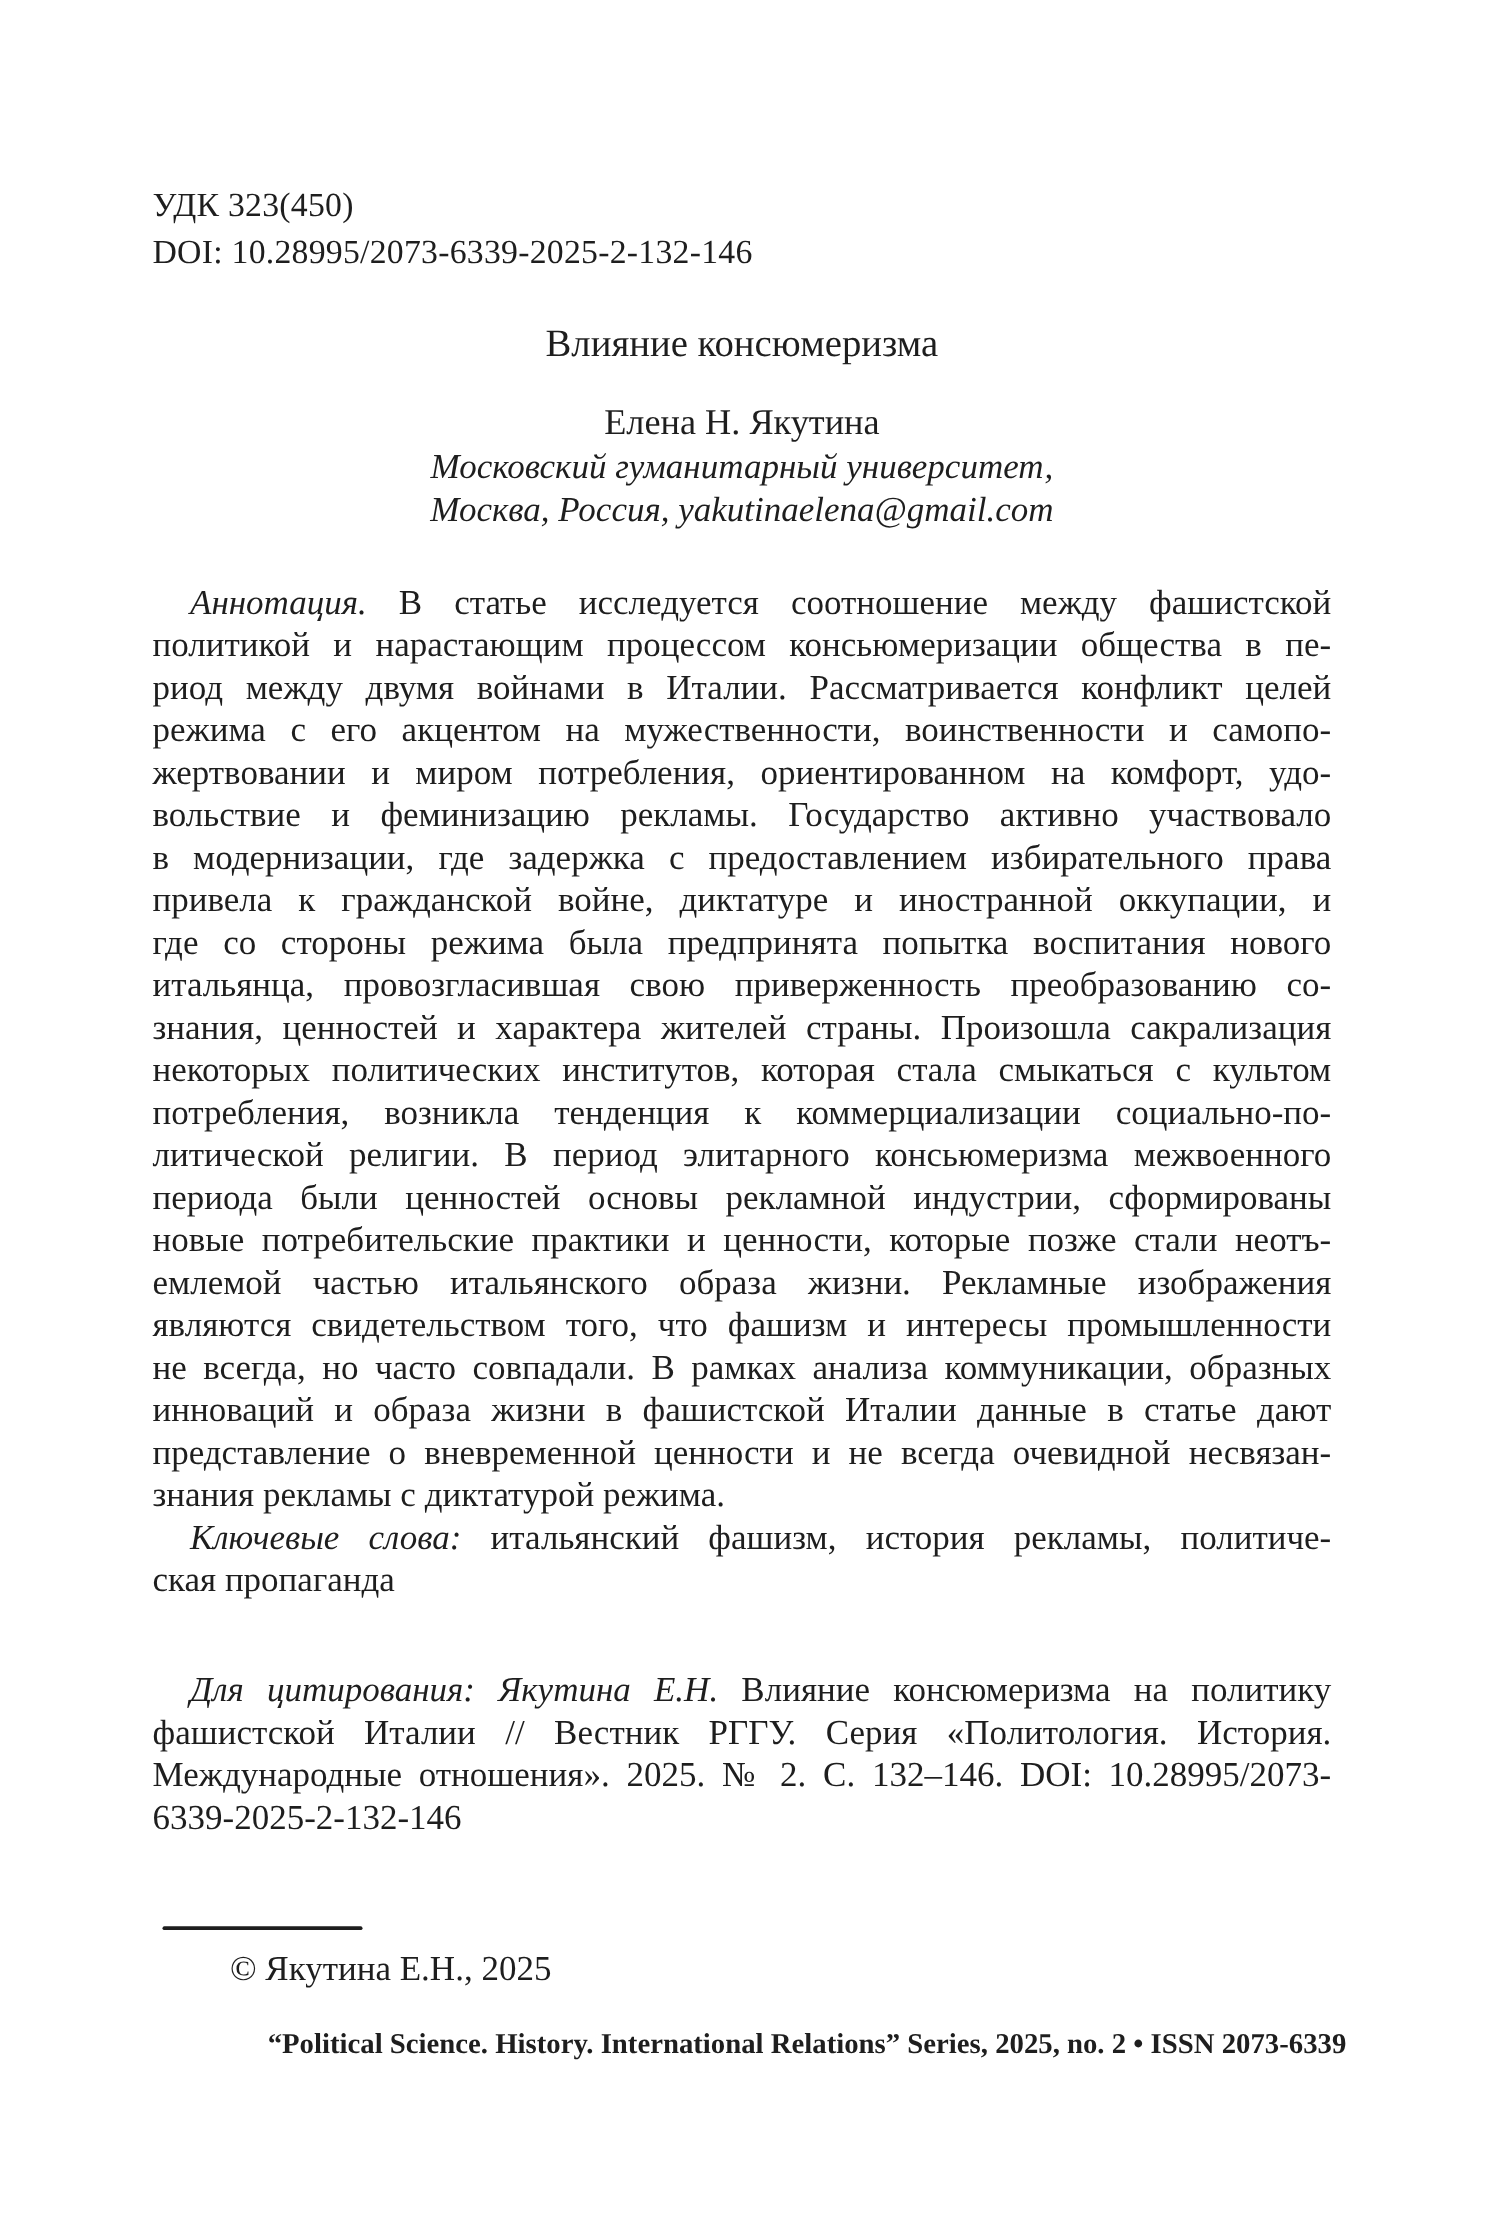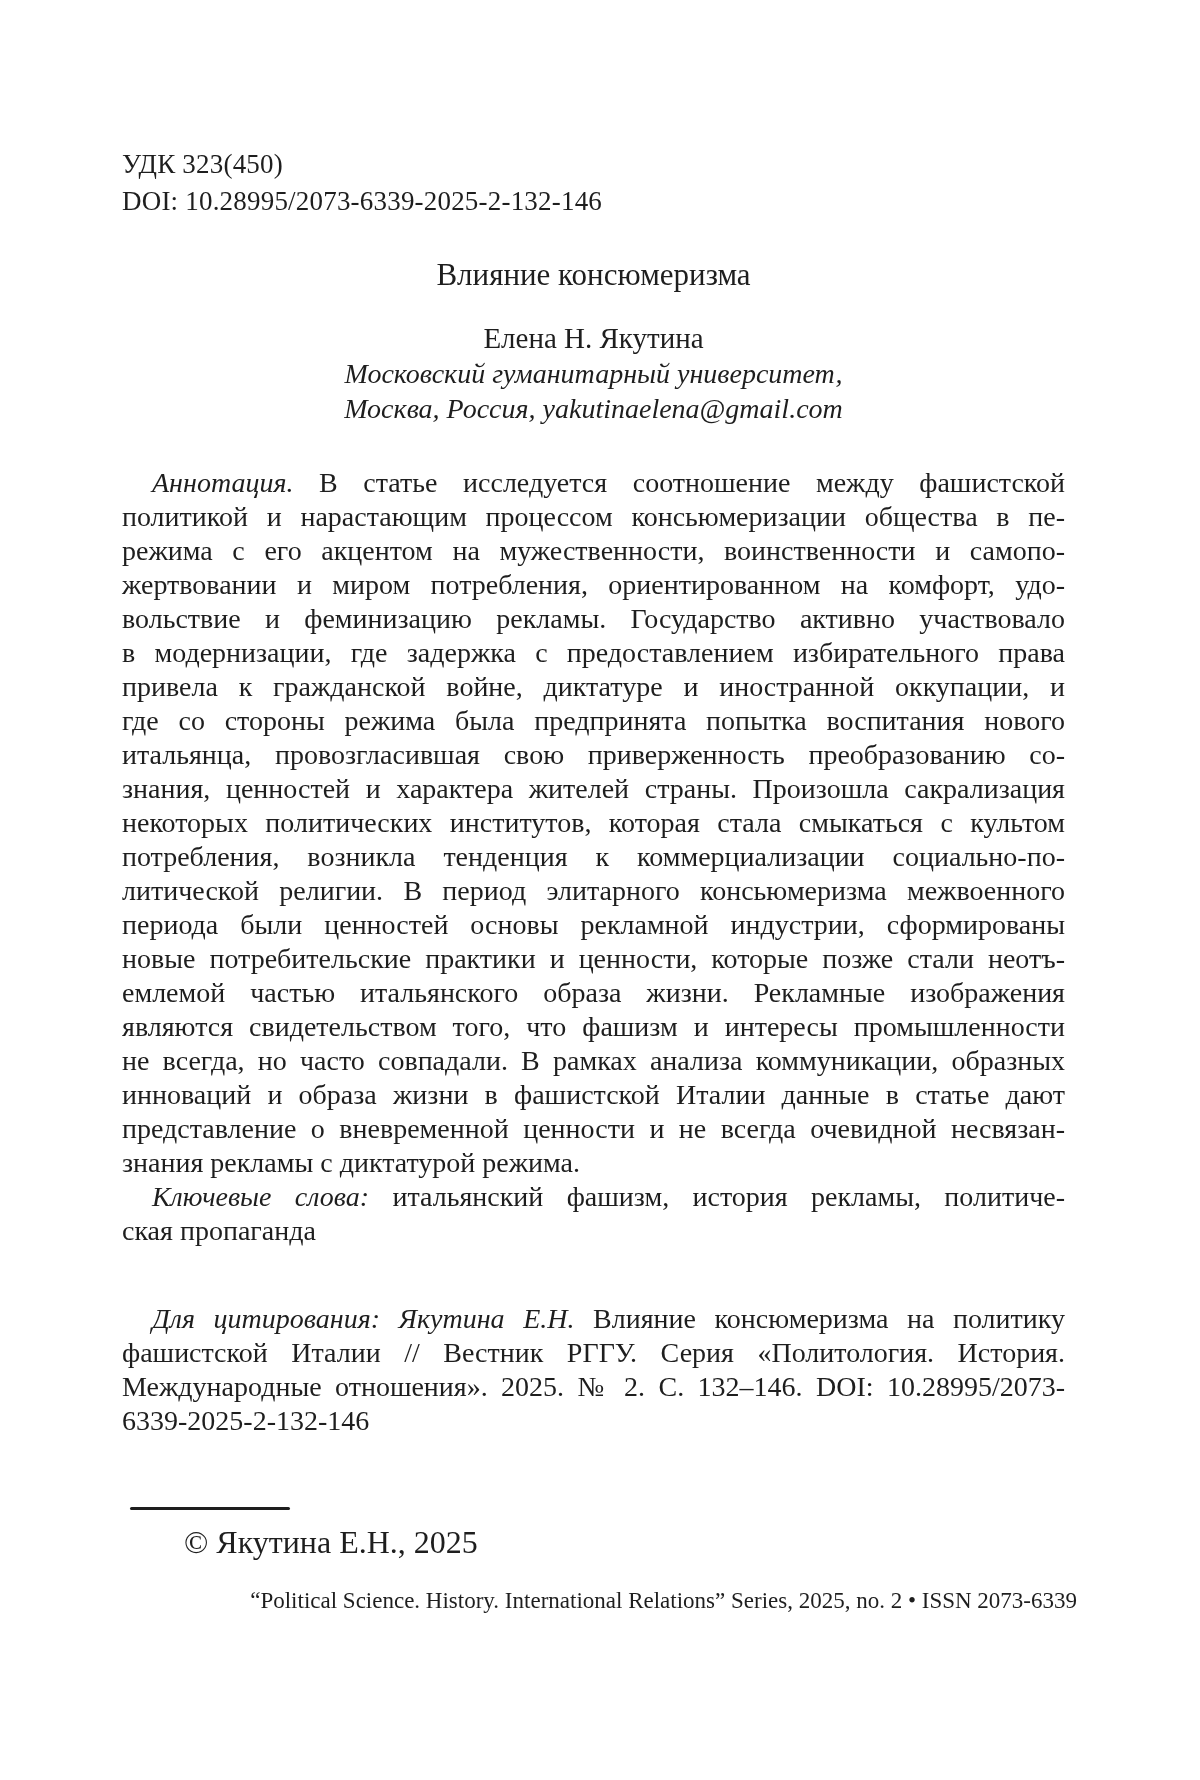--- a/index.html
+++ b/index.html
@@ -36,29 +36,30 @@
   .footnote-rule {
     margin-top: 69px;
     margin-left: 8px;
     width: 160px;
     height: 3px;
     background: #1e1e1e;
   }
   .copyright {
     margin-top: 12px;
     padding-left: 62px;
-    font-size: 32px;
+    font-size: 28px;
     line-height: 40px;
   }
   .footer {
     margin-top: 24px;
     margin-right: -12px;
     text-align: right;
     font-size: 23px;
     line-height: 30px;
+    font-weight: bold;
   }
 </style>
 </head>
 <body>
 
 <div class="page">
 
   <div class="meta">
     <div class="meta-line">УДК 323(450)</div>
     <div class="meta-line">DOI: 10.28995/2073-6339-2025-2-132-146</div>
@@ -71,20 +72,21 @@
   <div class="author-block">
     <div class="author-name">Елена Н. Якутина</div>
     <div class="affil">Московский гуманитарный университет,</div>
     <div class="affil">Москва, Россия, yakutinaelena@gmail.com</div>
   </div>
 
   <div class="para abstract">
     <div class="jline first-line"><span class="italic">Аннотация.</span><span> В статье исследуется соотношение между фашистской</span></div>
     <div>
         <div class="jline">политикой и нарастающим процессом консьюмеризации общества в пе-</div>
+        <div class="jline">риод между двумя войнами в Италии. Рассматривается конфликт целей</div>
         <div class="jline">режима с его акцентом на мужественности, воинственности и самопо-</div>
         <div class="jline">жертвовании и миром потребления, ориентированном на комфорт, удо-</div>
         <div class="jline">вольствие и феминизацию рекламы. Государство активно участвовало</div>
         <div class="jline">в модернизации, где задержка с предоставлением избирательного права</div>
         <div class="jline">привела к гражданской войне, диктатуре и иностранной оккупации, и</div>
         <div class="jline">где со стороны режима была предпринята попытка воспитания нового</div>
         <div class="jline">итальянца, провозгласившая свою приверженность преобразованию со-</div>
         <div class="jline">знания, ценностей и характера жителей страны. Произошла сакрализация</div>
         <div class="jline">некоторых политических институтов, которая стала смыкаться с культом</div>
         <div class="jline">потребления, возникла тенденция к коммерциализации социально-по-</div>

